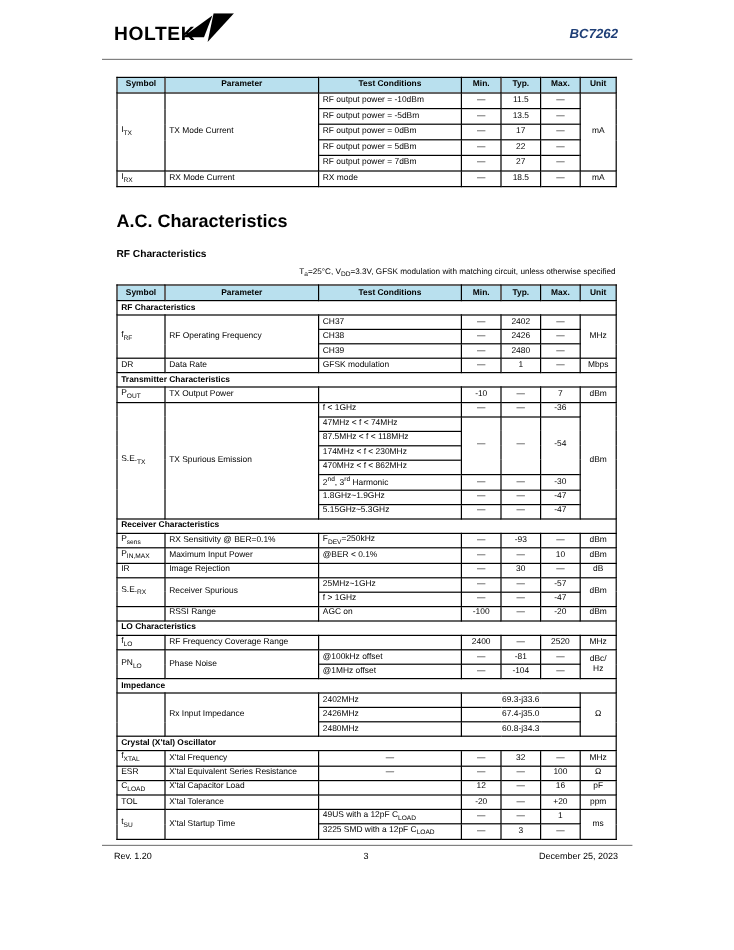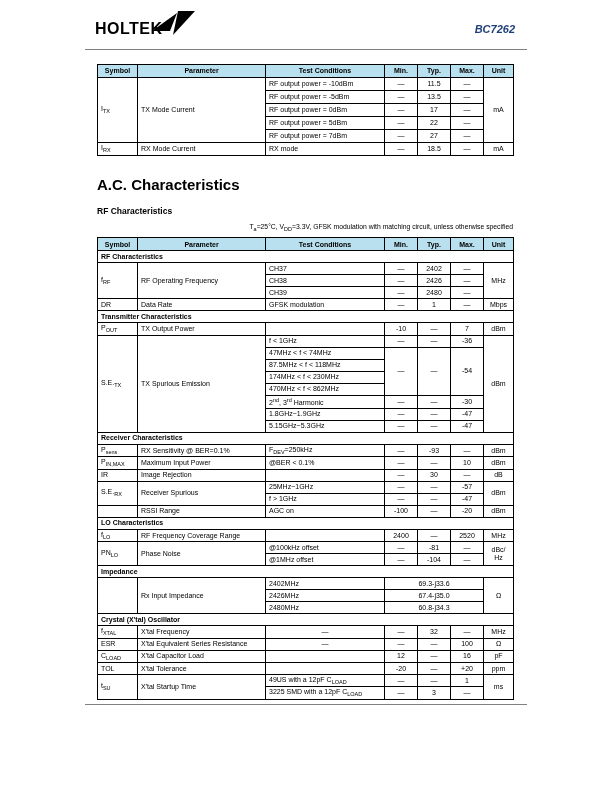--- a/index.html
+++ b/index.html
@@ -397,14 +397,19 @@
           <td class="c">—</td>
           <td class="c">3</td>
           <td class="c">—</td>
         </tr>
       </tbody>
     </table>
 
   </div>
 
   <div class="rule rule-bottom"></div>
+  <div class="ftr">
+    <span class="fl">Rev. 1.20</span>
+    <span class="fc">3</span>
+    <span class="fr">December 25, 2023</span>
+  </div>
 
 </div>
 
 </body></html>

